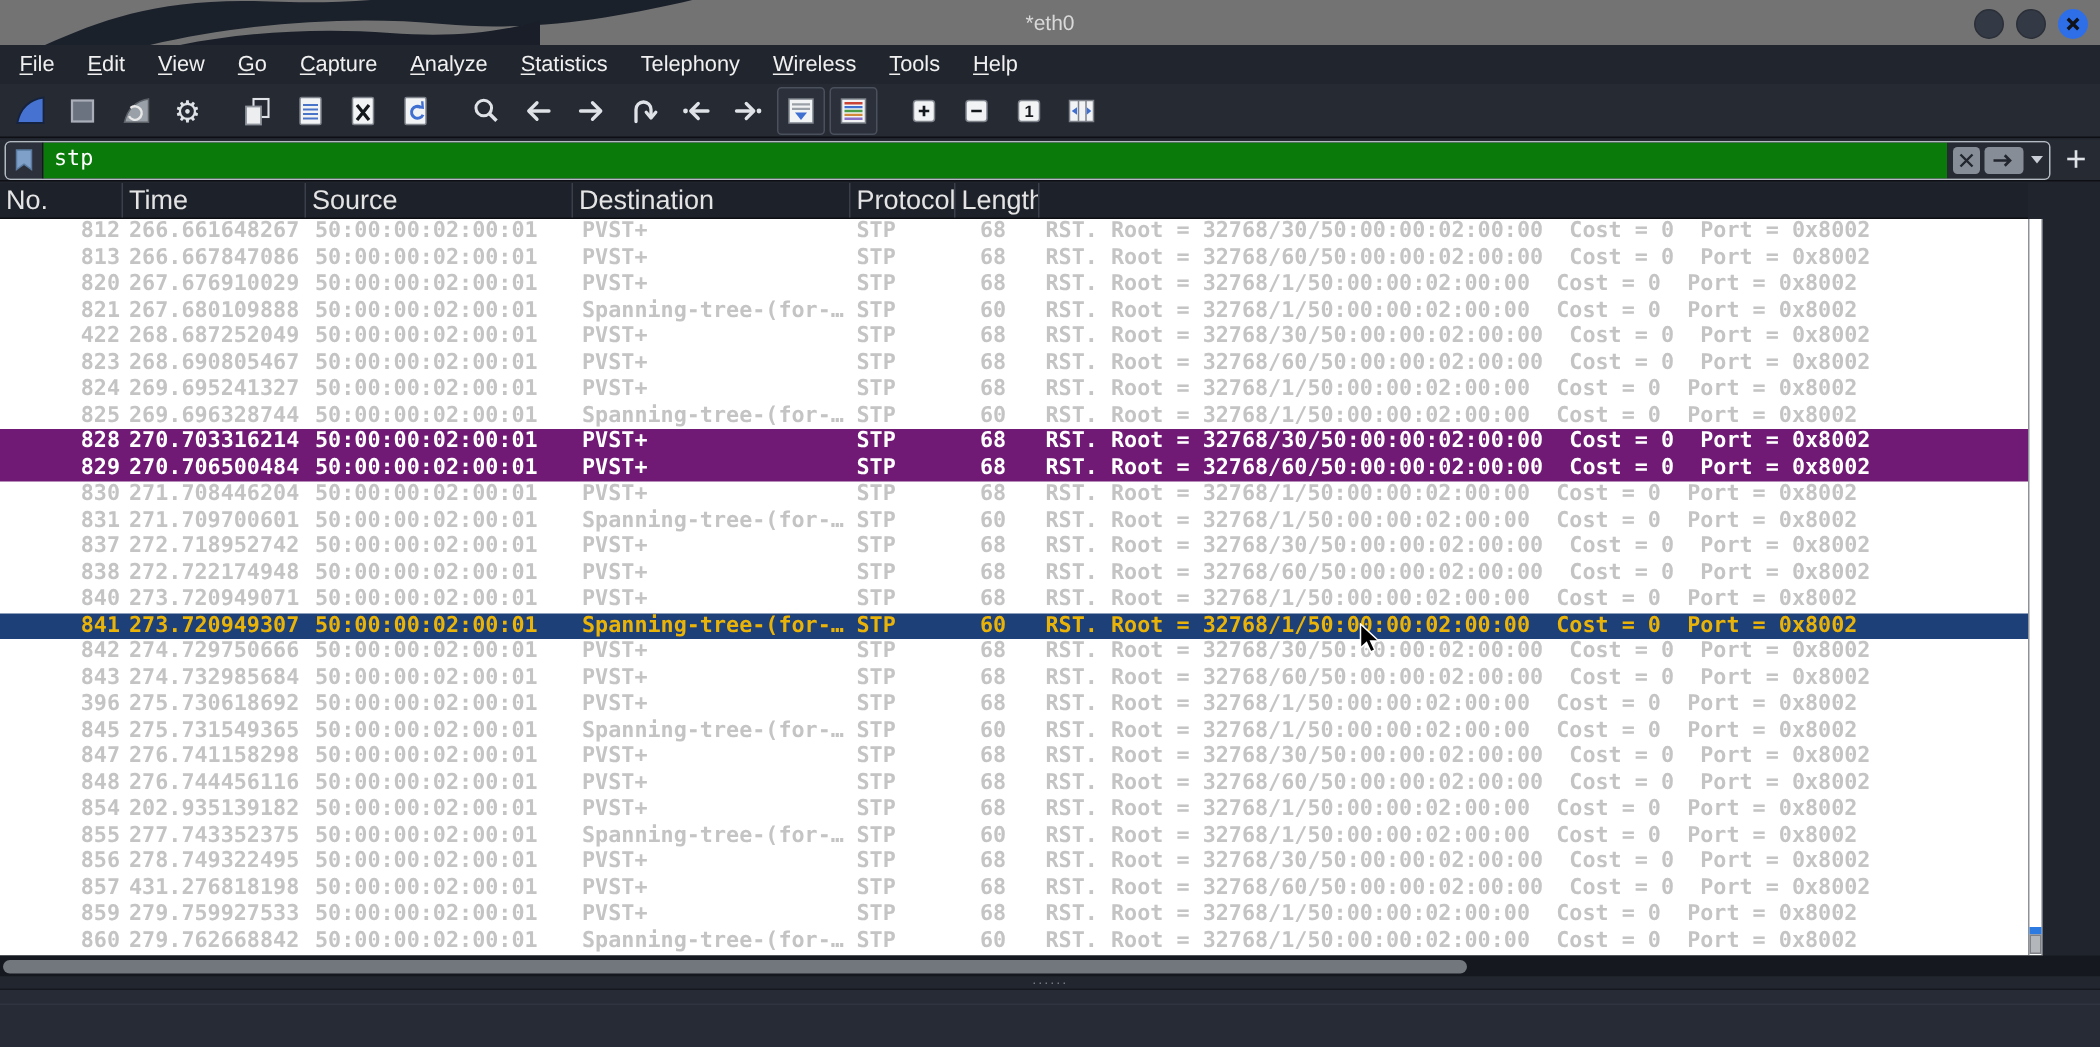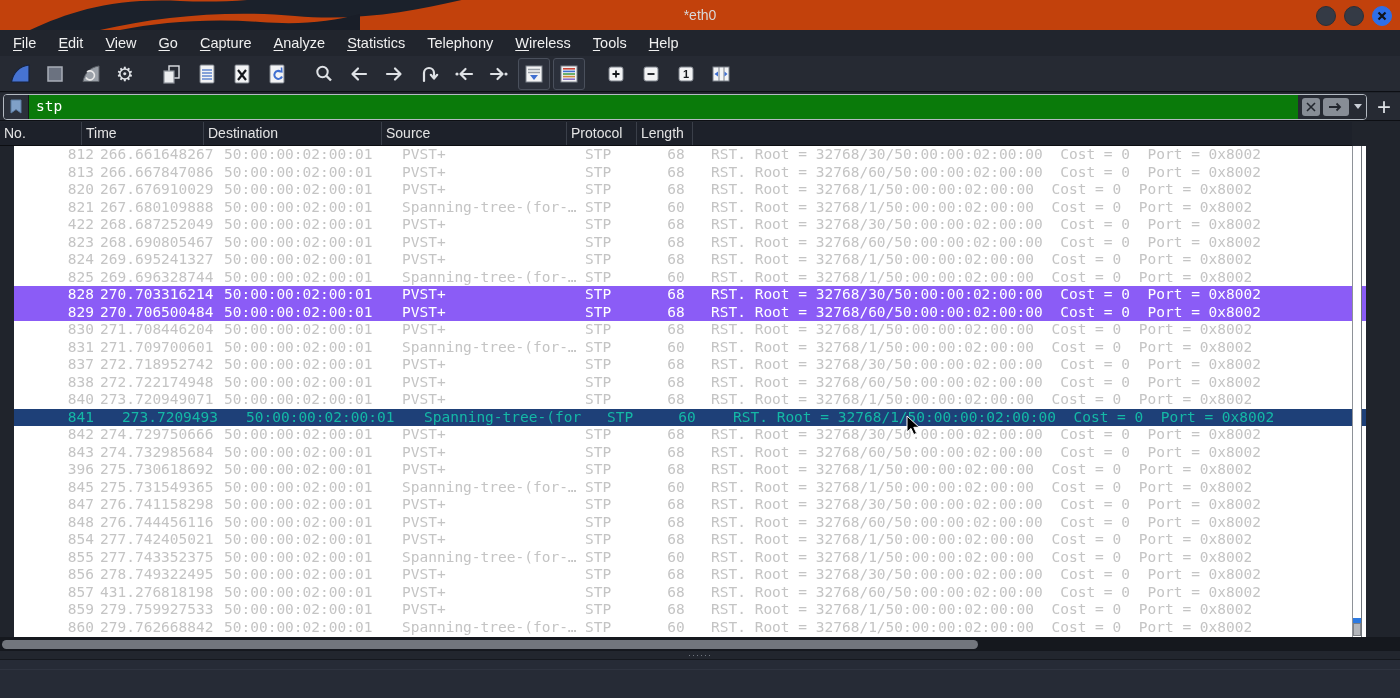--- a/index.html
+++ b/index.html
@@ -1,20 +1,20 @@
 <!DOCTYPE html>
 <html><head>
 <meta charset="utf-8">
 <style>
   html,body{margin:0;padding:0;background:#000;}
   #app{position:relative;width:1400px;height:698px;background:#20242c;overflow:hidden;
        font-family:"Liberation Sans",sans-serif;}
 
   
-  .titlebar{position:absolute;left:0;top:0;width:1400px;height:46px;background:#c2410c;}
+  .titlebar{position:absolute;left:0;top:0;width:1400px;height:46px;background:#737373;}
   .dragon{position:absolute;left:0;top:0;}
   .win-title{position:absolute;left:0;top:0;width:100%;height:30px;line-height:30px;
              text-align:center;color:#d9d9d9;font-size:14px;}
   .win-controls{position:absolute;right:8px;top:6px;display:flex;gap:8px;}
   .win-btn{width:18px;height:18px;border-radius:50%;background:#343a45;border:1px solid #2a2f38;}
   .win-btn.close{background:#2e6fe8;border-color:#2e6fe8;position:relative;}
   .win-btn.close svg{position:absolute;left:4px;top:4px;}
 
   
   .menubar{position:absolute;left:0;top:30px;width:1400px;height:26px;background:#21252d;
@@ -47,30 +47,30 @@
   .ff-btn.clear{width:18px;}
   .ff-btn.apply{width:26px;}
   .caret{width:0;height:0;border-left:4px solid transparent;border-right:4px solid transparent;
          border-top:5px solid #c9ced6;margin-left:2px;}
   .add-filter{margin-left:10px;color:#dfe2e6;font-size:24px;line-height:24px;font-weight:400;}
 
   
   .cols{display:grid;grid-template-columns:82px 122px 178px 185px 70px 56px 1fr;}
   .phead{position:absolute;left:0;top:122px;width:1352px;height:24px;background:#1d212a;
          border-bottom:1px solid #0c0e12;box-sizing:border-box;}
-  .phead .hcell{color:#e4e4e4;font-size:14px;line-height:23px;padding-left:4px;
+  .phead .hcell{color:#e4e4e4;font-size:18px;line-height:23px;padding-left:4px;
                 border-right:1px solid #3a3f49;box-sizing:border-box;overflow:hidden;white-space:nowrap;}
-  .rows{position:absolute;left:14px;top:146px;width:1352px;height:491px;background:#ffffff;overflow:hidden;}
+  .rows{position:absolute;left:0;top:146px;width:1352px;height:491px;background:#ffffff;overflow:hidden;font-weight:bold;}
   .prow{height:17.5px;}
   .prow .cell{font-family:"DejaVu Sans Mono",monospace;font-size:14.5px;line-height:17.5px;
               color:#c4c4c4;white-space:pre;overflow:hidden;box-sizing:border-box;}
-  .prow.selected{background:#8b5cf6;}
+  .prow.selected{background:#701a75;}
   .prow.selected .cell{color:#ffffff;}
   .prow.current{background:#1e4078;}
-  .prow.current .cell{color:#14b8a6;margin-left:22px;}
+  .prow.current .cell{color:#eab308;}
   .c-no{text-align:right;padding-right:2px;}
   .c-time{padding-left:4px;}
   .c-source{padding-left:6px;}
   .c-destination{padding-left:6px;}
   .c-protocol{padding-left:4px;}
   .c-length{text-align:center;padding-right:6px;}
   .c-info{padding-left:4px;}
 
   
   .vscroll{position:absolute;left:1352px;top:146px;width:10px;height:491px;background:#ffffff;
@@ -336,22 +336,22 @@
         </div>
         <div class="caret"></div>
       </div>
     </div>
     <div class="add-filter">+</div>
   </div>
 
   <div class="phead cols">
     <div class="hcell">No.</div>
     <div class="hcell">Time</div>
+    <div class="hcell">Source</div>
     <div class="hcell">Destination</div>
-    <div class="hcell">Source</div>
     <div class="hcell">Protocol</div>
     <div class="hcell">Length</div>
   </div>
 
   <div class="rows">
       <div class="prow cols">
         <div class="cell c-no">812</div>
         <div class="cell c-time">266.661648267</div>
         <div class="cell c-source">50:00:00:02:00:01</div>
         <div class="cell c-destination">PVST+</div>
@@ -543,21 +543,21 @@
         <div class="cell c-no">848</div>
         <div class="cell c-time">276.744456116</div>
         <div class="cell c-source">50:00:00:02:00:01</div>
         <div class="cell c-destination">PVST+</div>
         <div class="cell c-protocol">STP</div>
         <div class="cell c-length">68</div>
         <div class="cell c-info">RST. Root = 32768/60/50:00:00:02:00:00  Cost = 0  Port = 0x8002</div>
       </div>
       <div class="prow cols">
         <div class="cell c-no">854</div>
-        <div class="cell c-time">277.742405021</div>
+        <div class="cell c-time">202.935139182</div>
         <div class="cell c-source">50:00:00:02:00:01</div>
         <div class="cell c-destination">PVST+</div>
         <div class="cell c-protocol">STP</div>
         <div class="cell c-length">68</div>
         <div class="cell c-info">RST. Root = 32768/1/50:00:00:02:00:00  Cost = 0  Port = 0x8002</div>
       </div>
       <div class="prow cols">
         <div class="cell c-no">855</div>
         <div class="cell c-time">277.743352375</div>
         <div class="cell c-source">50:00:00:02:00:01</div>

